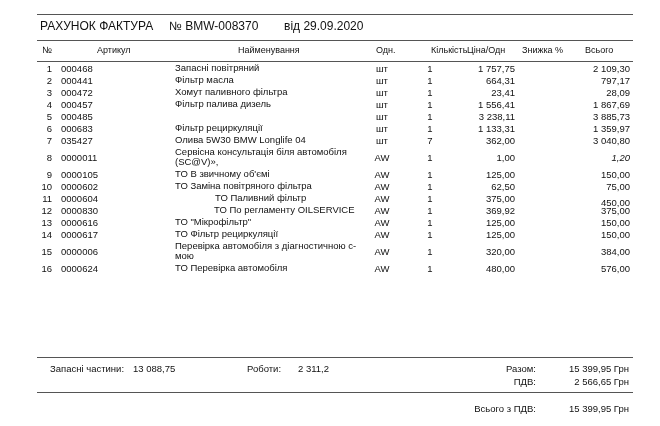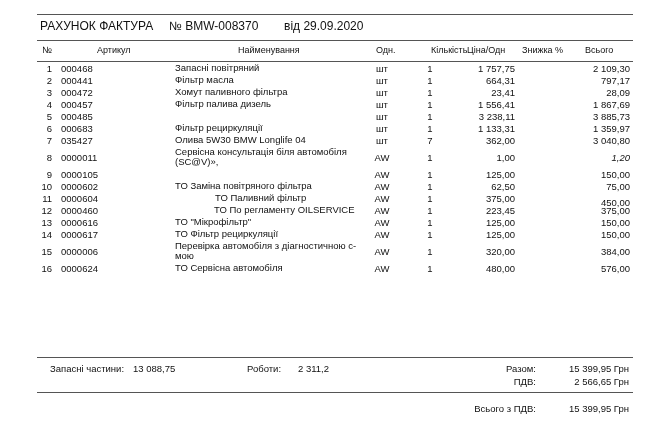--- a/index.html
+++ b/index.html
@@ -109,20 +109,21 @@
       <span class="cell c-art" style="top: 5px;">0000011</span>
       <span class="cell c-name" style="top: 0px;">Сервісна консультація біля автомобіля (SC@V)»,</span>
       <span class="cell c-unit" style="top: 5px;">AW</span>
       <span class="cell c-qty" style="top: 5px;">1</span>
       <span class="cell c-price" style="top: 5px;">1,00</span>
       <span class="cell c-total" style="top: 5px; font-style: italic;">1,20</span>
     </div>
     <div class="row" style="top: 169px; height: 12px;">
       <span class="cell c-no" style="top: 0px;">9</span>
       <span class="cell c-art" style="top: 0px;">0000105</span>
+      <span class="cell c-name" style="top: 0px;">ТО В звичному об'ємі</span>
       <span class="cell c-unit" style="top: 0px;">AW</span>
       <span class="cell c-qty" style="top: 0px;">1</span>
       <span class="cell c-price" style="top: 0px;">125,00</span>
       <span class="cell c-total" style="top: 0px;">150,00</span>
     </div>
     <div class="row" style="top: 181px; height: 12px;">
       <span class="cell c-no" style="top: 0px;">10</span>
       <span class="cell c-art" style="top: 0px;">0000602</span>
       <span class="cell c-name" style="top: 0px;">ТО Заміна повітряного фільтра</span>
       <span class="cell c-unit" style="top: 0px;">AW</span>
@@ -134,25 +135,25 @@
       <span class="cell c-no" style="top: 0px;">11</span>
       <span class="cell c-art" style="top: 0px;">0000604</span>
       <span class="cell c-name" style="top: 0px; margin-left: 40px;">ТО Паливний фільтр</span>
       <span class="cell c-unit" style="top: 0px;">AW</span>
       <span class="cell c-qty" style="top: 0px;">1</span>
       <span class="cell c-price" style="top: 0px;">375,00</span>
       <span class="cell c-total" style="top: 4px;">450,00</span>
     </div>
     <div class="row" style="top: 205px; height: 12px;">
       <span class="cell c-no" style="top: 0px;">12</span>
-      <span class="cell c-art" style="top: 0px;">0000460</span>
+      <span class="cell c-art" style="top: 0px;">0000830</span>
       <span class="cell c-name" style="top: 0px; margin-left: 39px;">ТО По регламенту OILSERVICE</span>
       <span class="cell c-unit" style="top: 0px;">AW</span>
       <span class="cell c-qty" style="top: 0px;">1</span>
-      <span class="cell c-price" style="top: 0px;">223,45</span>
+      <span class="cell c-price" style="top: 0px;">369,92</span>
       <span class="cell c-total" style="top: 0px;">375,00</span>
     </div>
     <div class="row" style="top: 217px; height: 12px;">
       <span class="cell c-no" style="top: 0px;">13</span>
       <span class="cell c-art" style="top: 0px;">0000616</span>
       <span class="cell c-name" style="top: 0px;">ТО "Мікрофільтр"</span>
       <span class="cell c-unit" style="top: 0px;">AW</span>
       <span class="cell c-qty" style="top: 0px;">1</span>
       <span class="cell c-price" style="top: 0px;">125,00</span>
       <span class="cell c-total" style="top: 0px;">150,00</span>
@@ -171,21 +172,21 @@
       <span class="cell c-art" style="top: 5px;">0000006</span>
       <span class="cell c-name" style="top: 0px;">Перевірка автомобіля з діагностичною с-мою</span>
       <span class="cell c-unit" style="top: 5px;">AW</span>
       <span class="cell c-qty" style="top: 5px;">1</span>
       <span class="cell c-price" style="top: 5px;">320,00</span>
       <span class="cell c-total" style="top: 5px;">384,00</span>
     </div>
     <div class="row" style="top: 263px; height: 12px;">
       <span class="cell c-no" style="top: 0px;">16</span>
       <span class="cell c-art" style="top: 0px;">0000624</span>
-      <span class="cell c-name" style="top: 0px;">ТО Сервісна автомобіля</span>
+      <span class="cell c-name" style="top: 0px;">ТО Перевірка автомобіля</span>
       <span class="cell c-unit" style="top: 0px;">AW</span>
       <span class="cell c-qty" style="top: 0px;">1</span>
       <span class="cell c-price" style="top: 0px;">480,00</span>
       <span class="cell c-total" style="top: 0px;">576,00</span>
     </div>
   </div>
 
 <div class="hline" style="top:357px;"></div>
 <div class="abs" style="left:50px; top:363px;">Запасні частини:</div>
 <div class="abs" style="left:133px; top:363px;">13 088,75</div>

